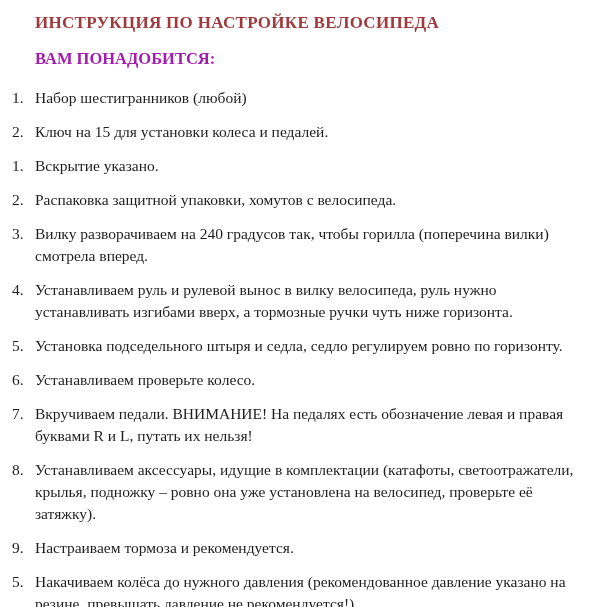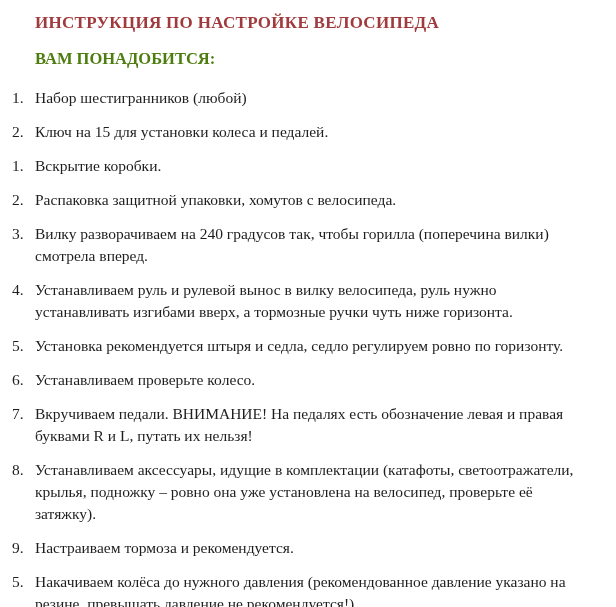--- a/index.html
+++ b/index.html
@@ -22,21 +22,21 @@
     font-size: 17px;
     font-weight: bold;
     color: #a03a3c;
     margin: 4px 0 0 23px;
     letter-spacing: 0.3px;
     line-height: 22px;
   }
   .doc-subtitle {
     font-size: 16.5px;
     font-weight: bold;
-    color: #4d7c0f;
+    color: #a21caf;
     margin: 14px 0 0 23px;
     line-height: 22px;
   }
   ol.num-list {
     list-style: none;
     margin: 17px 0 0 0;
     padding: 0;
   }
   ol.num-list.continued {
     margin-top: 0;
@@ -75,41 +75,41 @@
       <li class="list-item">
         <span class="item-num">2.</span>
         <span class="item-text">Ключ на 15 для установки колеса и педалей.</span>
       </li>
     </ol>
 
   <ol class="num-list continued">
 
       <li class="list-item">
         <span class="item-num">1.</span>
-        <span class="item-text">Вскрытие коробки.</span>
+        <span class="item-text">Вскрытие указано.</span>
       </li>
 
       <li class="list-item">
         <span class="item-num">2.</span>
         <span class="item-text">Распаковка защитной упаковки, хомутов с велосипеда.</span>
       </li>
 
       <li class="list-item">
         <span class="item-num">3.</span>
         <span class="item-text">Вилку разворачиваем на 240 градусов так, чтобы горилла (поперечина вилки) смотрела вперед.</span>
       </li>
 
       <li class="list-item">
         <span class="item-num">4.</span>
         <span class="item-text">Устанавливаем руль и рулевой вынос в вилку велосипеда, руль нужно устанавливать изгибами вверх, а тормозные ручки чуть ниже горизонта.</span>
       </li>
 
       <li class="list-item">
         <span class="item-num">5.</span>
-        <span class="item-text">Установка рекомендуется штыря и седла, седло регулируем ровно по горизонту.</span>
+        <span class="item-text">Установка подседельного штыря и седла, седло регулируем ровно по горизонту.</span>
       </li>
 
       <li class="list-item">
         <span class="item-num">6.</span>
         <span class="item-text">Устанавливаем проверьте колесо.</span>
       </li>
 
       <li class="list-item">
         <span class="item-num">7.</span>
         <span class="item-text">Вкручиваем педали. ВНИМАНИЕ! На педалях есть обозначение левая и правая буквами R и L, путать их нельзя!</span>

